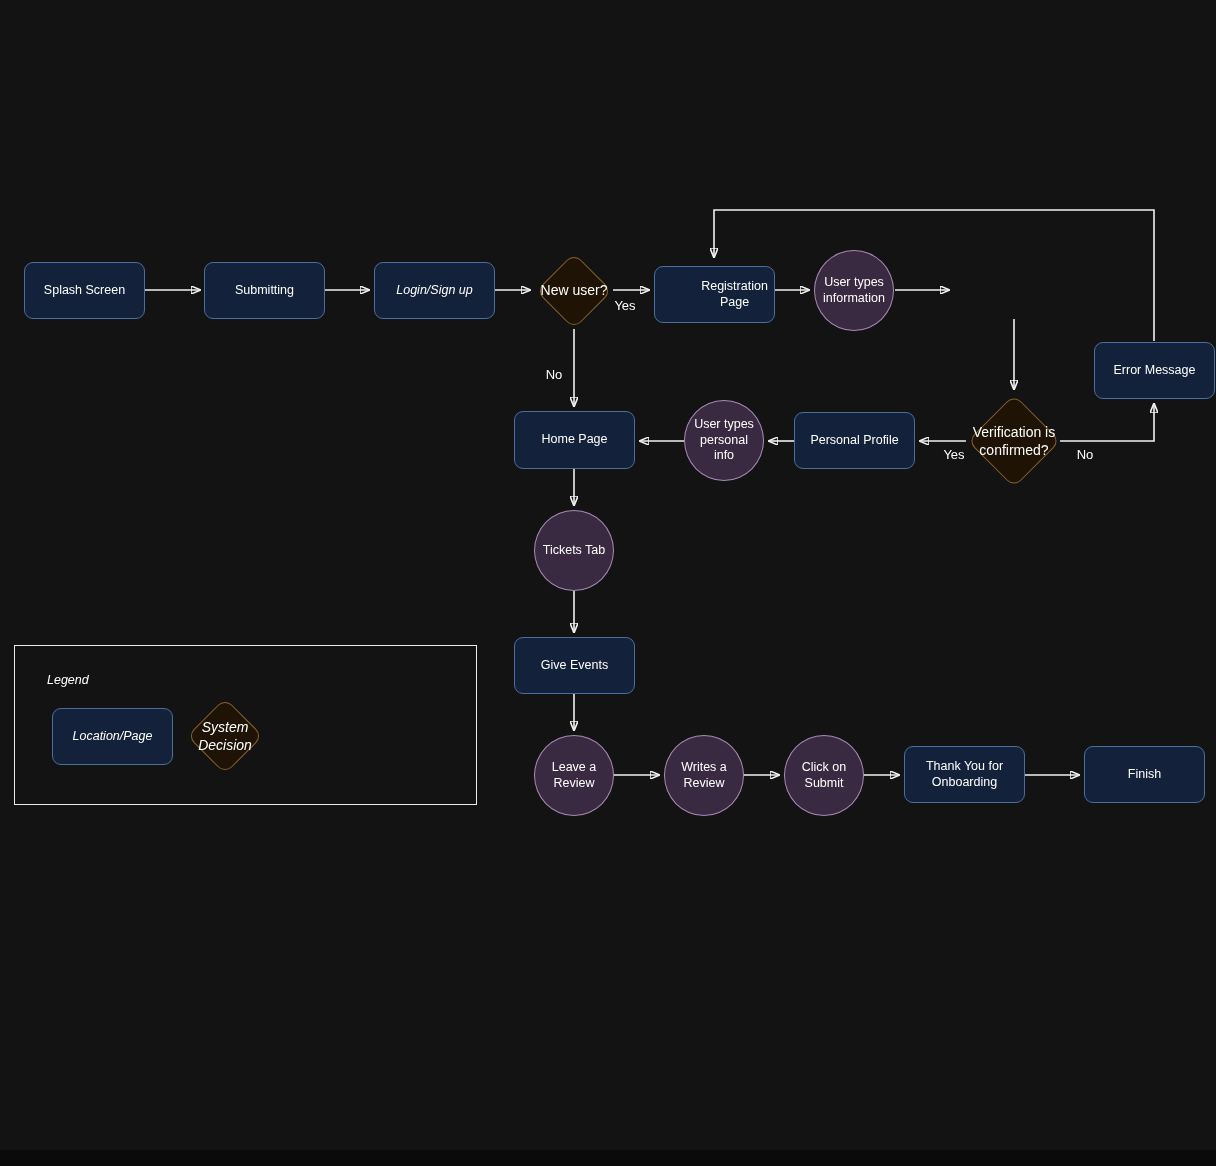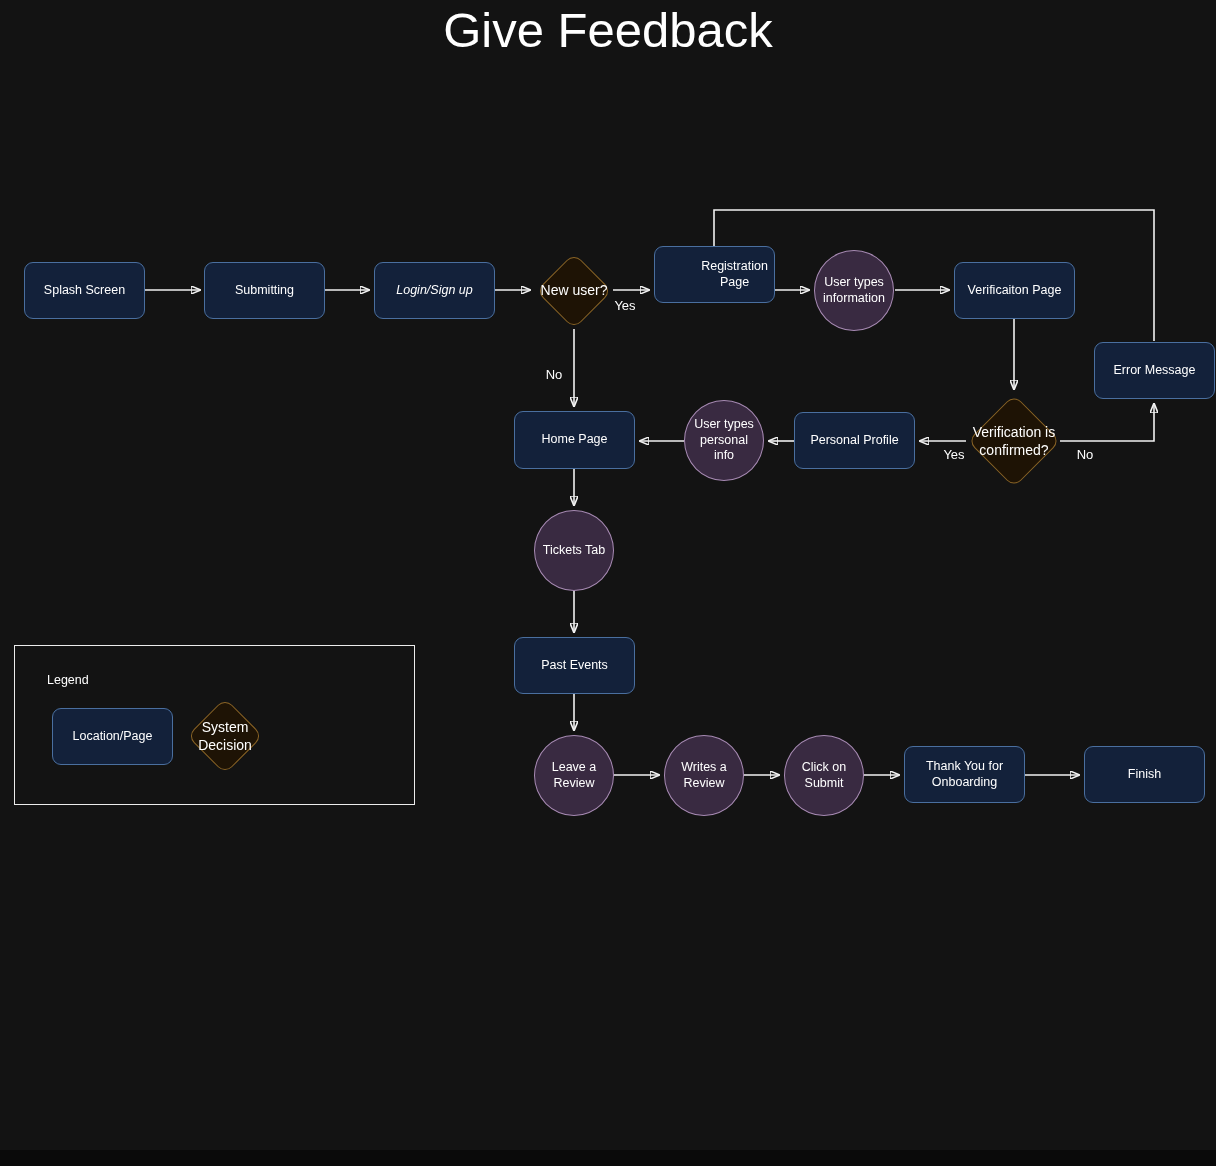--- a/index.html
+++ b/index.html
@@ -49,32 +49,31 @@
   .decision-node .diamond-label{
     position:absolute; left:50%; top:50%; transform:translate(-50%,-50%);
     width:92px; text-align:center; font-size:14px; line-height:1.25;
     color:var(--text); white-space:normal;
   }
   .edge-label{
     position:absolute; font-size:13px; color:var(--text);
     transform:translate(-50%,-50%); white-space:nowrap;margin-top:29px;
   }
   .legend-panel{
-    position:absolute; left:14px; top:645px; width:401px; height:160px;
-    border:1px solid var(--legend-border); box-sizing:border-box;
+    position:absolute; left:14px; top:645px; width:463px; height:160px;
+    border:1px solid var(--legend-border); box-sizing:border-box;font-style:italic;
   }
   .legend-heading{position:absolute; left:32px; top:27px; font-size:12.5px; color:var(--text);}
   .bottom-strip{position:absolute; left:0; bottom:0; width:100%; height:16px; background:#0a0a0a;}
 </style>
 </head>
 <body>
 
 <div class="canvas">
 
-  <div class="title">Give Feedback</div>
 
   <svg class="connectors" viewBox="0 0 1216 1166" xmlns="http://www.w3.org/2000/svg">
     <defs>
       <marker id="ah" markerWidth="10" markerHeight="8" refX="9" refY="4" orient="auto" markerUnits="userSpaceOnUse">
         <path d="M0,0 L10,4 L0,8 Z" fill="#f2f2f2" stroke="none"></path>
       </marker>
     </defs>
     <path d="M145 290 H200" marker-end="url(#ah)"></path>
     <path d="M325 290 H369" marker-end="url(#ah)"></path>
     <path d="M495 290 H530" marker-end="url(#ah)"></path>
@@ -105,28 +104,25 @@
   </div>
   <div class="node page-node" style="left:374px; top:262px;font-style:italic;">
     <span>Login/Sign up</span>
   </div>
 
   <div class="decision-node small" style="left:536px; top:253px;">
     <div class="diamond-shape"></div>
     <div class="diamond-label" style="white-space:nowrap;">New user?</div>
   </div>
 
-  <div class="node page-node" style="left:654px; top:246px;padding-left:48px;">
+  <div class="node page-node" style="left:654px; top:266px;padding-left:48px;">
     <span>Registration Page</span>
   </div>
   <div class="node action-node" style="left:814px; top:250px;">
     <span>User types information</span>
-  </div>
-  <div class="node page-node" style="left:954px; top:262px;">
-    <span>Verificaiton Page</span>
   </div>
 
   <div class="node page-node" style="left:1094px; top:342px;">
     <span>Error Message</span>
   </div>
 
   <div class="node page-node" style="left:514px; top:411px; height:58px;">
     <span>Home Page</span>
   </div>
   <div class="node action-node" style="left:684px; top:400px;">
@@ -137,21 +133,21 @@
   </div>
   <div class="decision-node large" style="left:967px; top:394px;">
     <div class="diamond-shape"></div>
     <div class="diamond-label">Verification is confirmed?</div>
   </div>
 
   <div class="node action-node" style="left:534px; top:510px;">
     <span>Tickets Tab</span>
   </div>
   <div class="node page-node" style="left:514px; top:637px;">
-    <span>Past Events</span>
+    <span>Give Events</span>
   </div>
 
   <div class="node action-node" style="left:534px; top:735px;">
     <span>Leave a Review</span>
   </div>
   <div class="node action-node" style="left:664px; top:735px;">
     <span>Writes a Review</span>
   </div>
   <div class="node action-node" style="left:784px; top:735px;">
     <span>Click on Submit</span>

